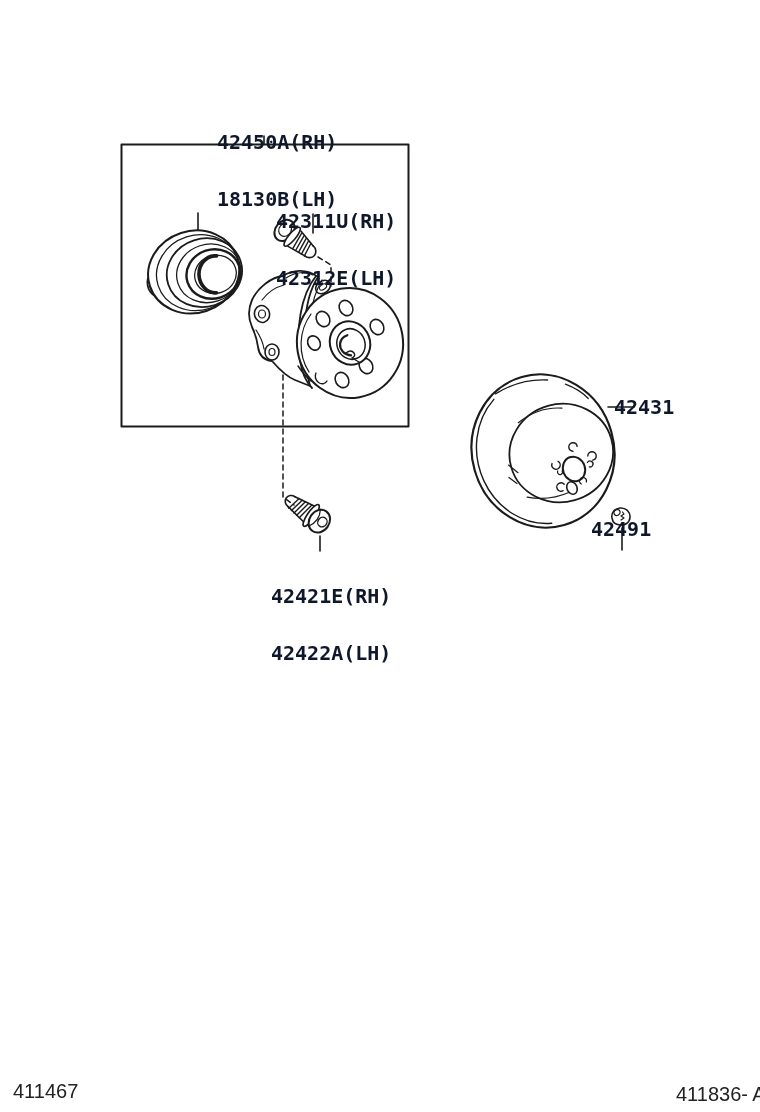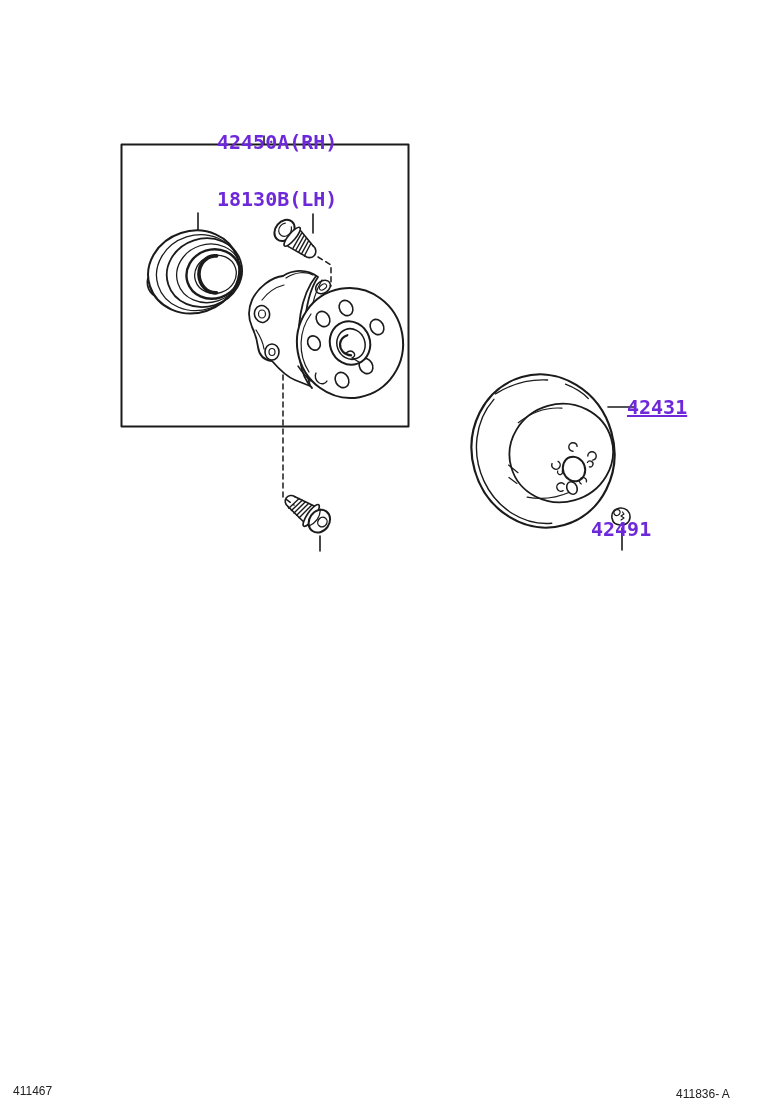--- a/index.html
+++ b/index.html
@@ -2,28 +2,28 @@
 <html><head>
 <meta charset="utf-8">
 <style>
   html,body{margin:0;padding:0;background:#e8e8e8;}
   .page{
     position:relative;width:760px;height:1112px;margin:0 auto;
     background:#ffffff;overflow:hidden;
     font-family:"DejaVu Sans Mono",monospace;
   }
   .callout{
-    position:absolute;color:#6d28d9;font-weight:bold;
+    position:absolute;color:#0f172a;font-weight:bold;
     font-size:20px;line-height:19px;white-space:pre;letter-spacing:0;
     font-family:"DejaVu Sans Mono",monospace;
   }
   .callout.note{font-size:17px;line-height:19px;}
   .footer{
     position:absolute;color:#222222;font-weight:normal;
-    font-size:12px;line-height:16px;white-space:pre;
+    font-size:20px;line-height:16px;white-space:pre;
     font-family:"Liberation Sans",sans-serif;
   }
   svg.art{position:absolute;left:0;top:0;}
   .ink{stroke:#1b1b1b;fill:none;stroke-linecap:round;stroke-linejoin:round;}
   .wfill{fill:#ffffff;}
 </style>
 </head>
 <body>
 
 <div class="page">
@@ -132,22 +132,30 @@
       <path d="M 1.5,-5 l 1.5,2 l -3,2 l 3,2 l -3,2" class="ink" stroke-width="1.2"></path>
     </g>
   </svg>
 
   <div class="callout" style="left:217px;top:95px;">
     <div>42450A(RH)</div>
     <div>18130B(LH)</div>
   </div>
 
 
+  <div class="callout" style="left:276px;top:174px;">
+    <div>42311U(RH)</div>
+    <div>42312E(LH)</div>
+  </div>
 
+  <div class="callout" style="left:271px;top:549px;">
+    <div>42421E(RH)</div>
+    <div>42422A(LH)</div>
+  </div>
 
-  <div class="callout" style="left:627px;top:398px;text-decoration:underline;">42431</div>
+  <div class="callout" style="left:614px;top:398px;">42431</div>
 
   <div class="callout" style="left:591px;top:520px;">42491</div>
 
   <div class="footer" style="left:13px;top:1083px;">411467</div>
   <div class="footer" style="left:676px;top:1086px;">411836- A</div>
 
 </div>
 
 </body></html>

